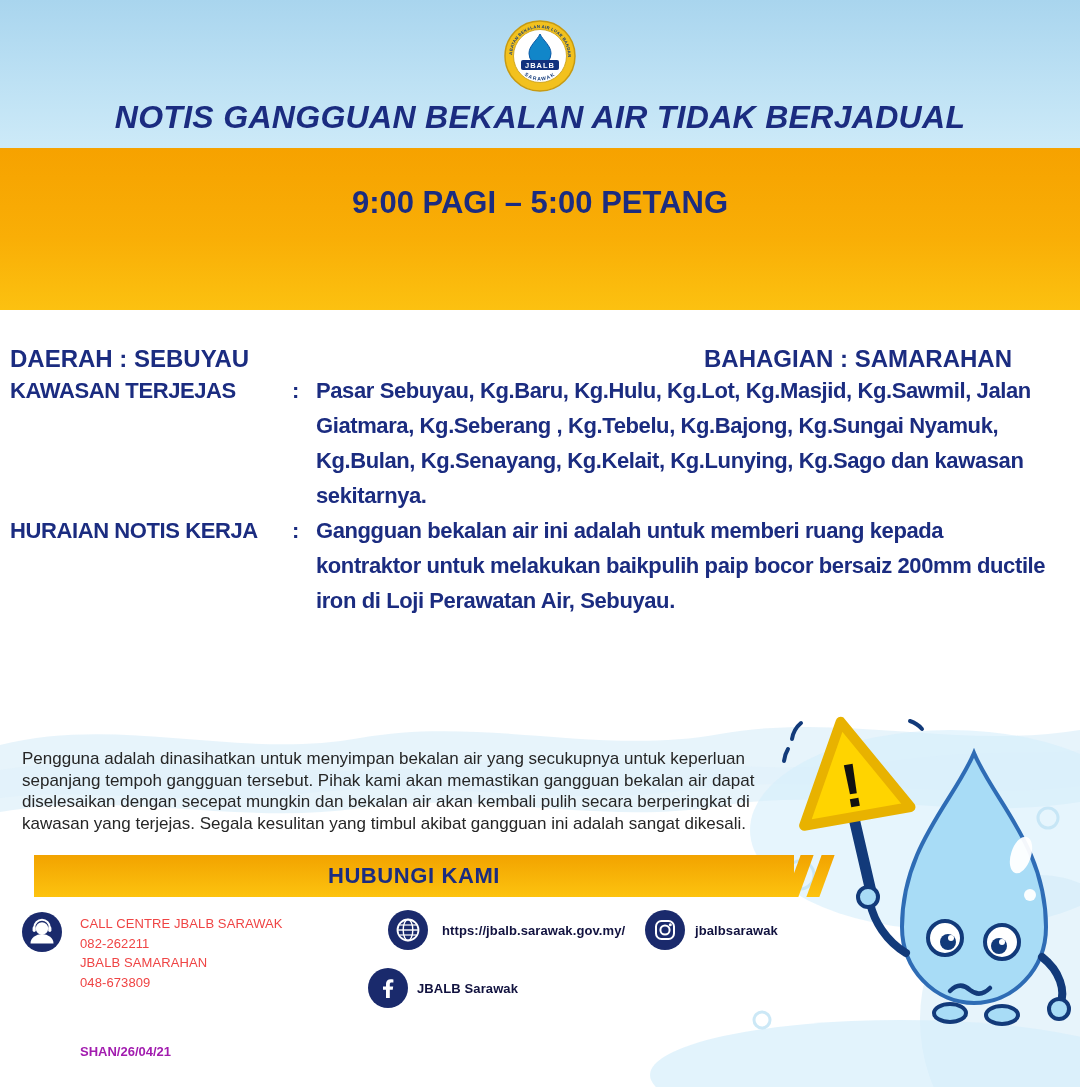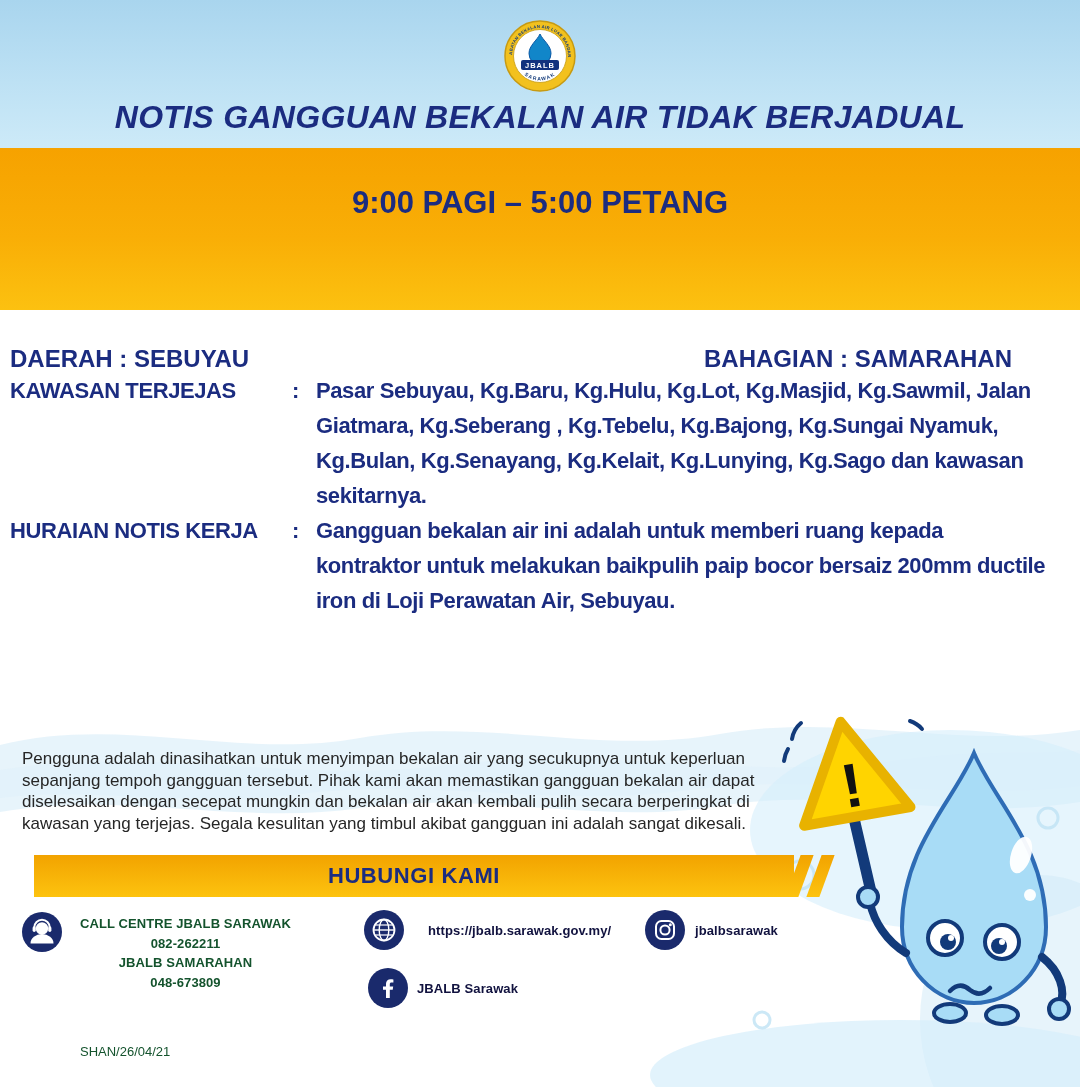--- a/index.html
+++ b/index.html
@@ -37,25 +37,25 @@
        background:linear-gradient(180deg,#f2a300 0%,#fdc30f 100%);
        display:flex;align-items:center;justify-content:center;
        color:#1b2c80;font-size:22px;font-weight:bold;letter-spacing:.6px;margin-left:34px;}
   .stripe{position:absolute;top:855px;height:42px;width:13px;
        background:linear-gradient(180deg,#f2a300 0%,#fdc30f 100%);
        transform:skewX(-20deg);}
   .stripe.s1{left:772px;} .stripe.s2{left:793px;} .stripe.s3{left:814px;}
   
   .contact-block{position:absolute;display:flex;align-items:flex-start;}
   .icon-circle{width:40px;height:40px;flex:none;display:block;}
-  .contact-lines{font-size:13px;font-weight:bold;color:#14532d;line-height:19.5px;
-       padding-top:2px;letter-spacing:.1px;text-align:center;}
+  .contact-lines{font-size:13px;font-weight:normal;color:#ef4444;line-height:19.5px;
+       padding-top:2px;letter-spacing:.1px;}
   .contact-inline{position:absolute;display:flex;align-items:center;}
   .contact-inline .label{font-size:13px;font-weight:bold;color:#11123f;letter-spacing:.1px;}
-  .ref{position:absolute;left:80px;top:1044px;font-size:13px;font-weight:normal;color:#14532d;}
+  .ref{position:absolute;left:80px;top:1044px;font-size:13px;font-weight:bold;color:#a21caf;}
   .mascot{position:absolute;left:778px;top:695px;}
 </style>
 </head>
 <body>
 
 <div class="poster">
 
   <div class="sky"></div>
 
   <div class="logo-wrap">
@@ -133,21 +133,21 @@
       </svg>
     </span>
     <div class="contact-lines">
       <div>CALL CENTRE JBALB SARAWAK</div>
       <div>082-262211</div>
       <div>JBALB SAMARAHAN</div>
       <div>048-673809</div>
     </div>
   </div>
 
-  <div class="contact-inline" style="left:364px;top:910px;gap:24px;">
+  <div class="contact-inline" style="left:388px;top:910px;gap:14px;">
     <span class="icon-circle">
       <svg width="40" height="40" viewBox="0 0 40 40">
         <circle cx="20" cy="20" r="20" fill="#1a2a6c"></circle>
         <circle cx="20" cy="20" r="10.5" stroke="#ffffff" stroke-width="1.8" fill="none"></circle>
         <ellipse cx="20" cy="20" rx="4.8" ry="10.5" stroke="#ffffff" stroke-width="1.4" fill="none"></ellipse>
         <line x1="9.5" y1="20" x2="30.5" y2="20" stroke="#ffffff" stroke-width="1.4"></line>
         <line x1="11.2" y1="15" x2="28.8" y2="15" stroke="#ffffff" stroke-width="1.2"></line>
         <line x1="11.2" y1="25" x2="28.8" y2="25" stroke="#ffffff" stroke-width="1.2"></line>
       </svg>
     </span>

